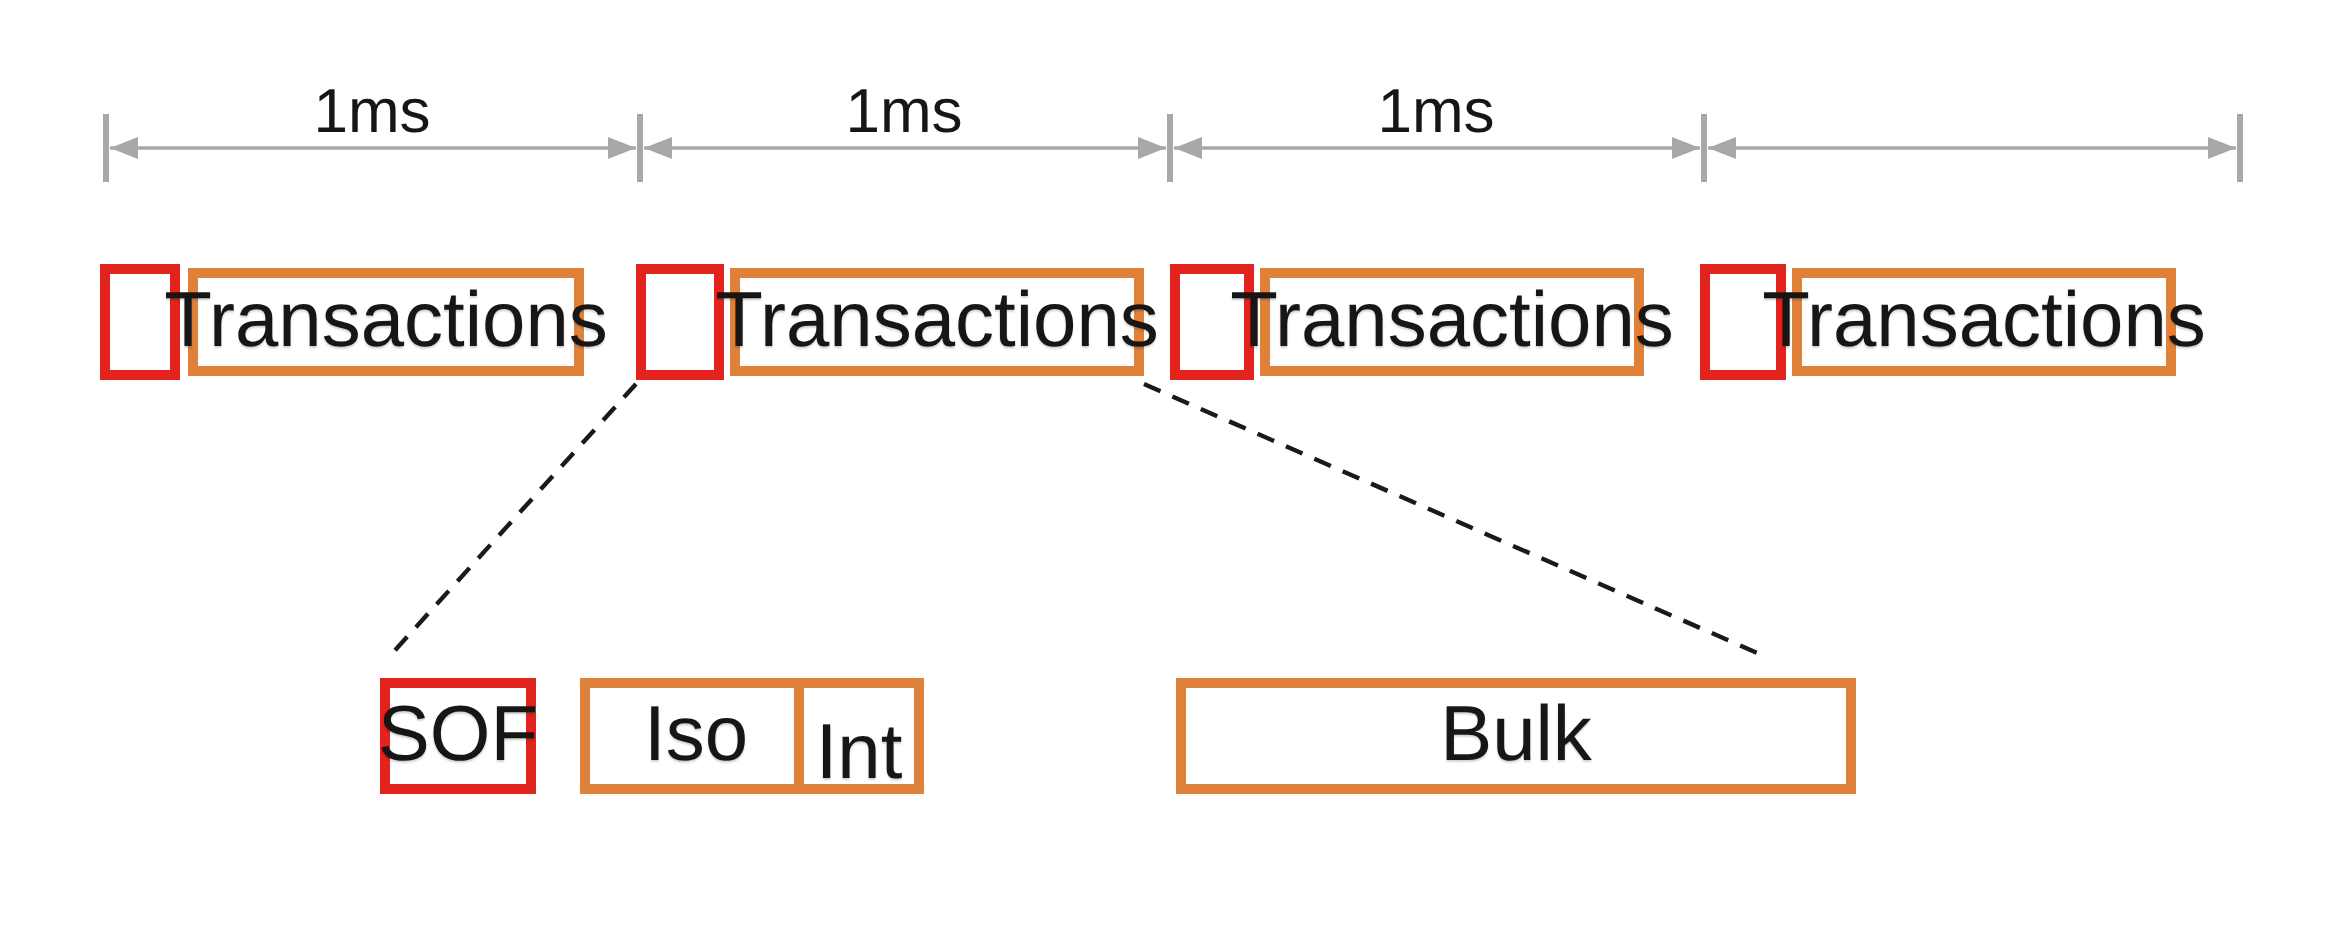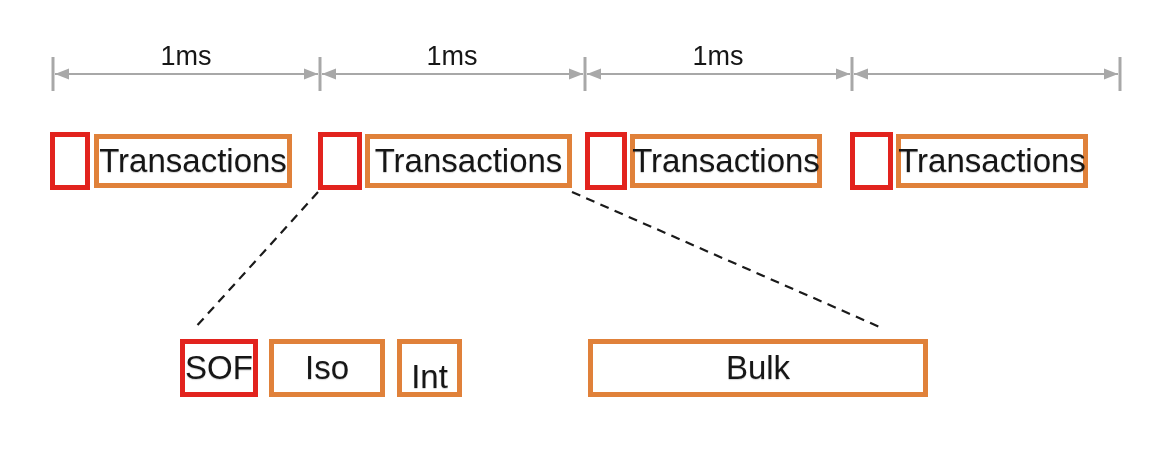--- a/index.html
+++ b/index.html
@@ -18,32 +18,32 @@
     color:var(--text);
   }
   .stage{position:relative;width:1176px;height:468px;}
   .underlay{position:absolute;left:0;top:0;}
   .dim-tick{stroke:var(--dimension-line);stroke-width:3;}
   .dim-line{stroke:var(--dimension-line);stroke-width:1.8;}
   .dim-arrow{fill:var(--dimension-line);}
   .callout-line{stroke:var(--dash-line);stroke-width:2.2;stroke-dasharray:9 6.5;}
   .dim-label{
     position:absolute;top:40px;transform:translateX(-50%);
-    font-size:27px;line-height:32px;color:var(--text);white-space:nowrap;
+    font-size:31px;line-height:32px;color:var(--text);white-space:nowrap;
   }
   .box{
     position:absolute;box-sizing:border-box;background:#fff;
     display:flex;align-items:center;justify-content:center;
   }
   .sof-box{border:5px solid var(--sof-border);top:132px;height:58px;}
   .tx-box{border:5px solid var(--frame-border);top:134px;height:54px;}
   .seg-box{border:5px solid var(--frame-border);top:339px;height:58px;}
   .seg-box.sof{border-color:var(--sof-border);}
   .box-label{
-    font-size:33px;line-height:30px;color:var(--text);white-space:nowrap;
+    font-size:39px;line-height:30px;color:var(--text);white-space:nowrap;
     text-shadow:0 1px 1px rgba(0,0,0,0.18);
   }
 </style>
 </head>
 <body>
 
 <div class="stage">
 
   <svg class="underlay" width="1176" height="468" viewBox="0 0 1176 468">
 
@@ -99,24 +99,24 @@
   <div class="box sof-box" style="left:585px;width:42px;"></div>
   <div class="box tx-box" style="left:630px;width:192px;">
     <span class="box-label">Transactions</span>
   </div>
 
   <div class="box sof-box" style="left:850px;width:43px;"></div>
   <div class="box tx-box" style="left:896px;width:192px;">
     <span class="box-label">Transactions</span>
   </div>
 
-  <div class="box seg-box sof" style="left:180px;width:78px;">
+  <div class="box seg-box sof" style="left:190px;width:78px;">
     <span class="box-label">SOF</span>
   </div>
-  <div class="box seg-box" style="left:269px;width:116px;">
+  <div class="box seg-box" style="left:290px;width:116px;">
     <span class="box-label">Iso</span>
   </div>
   <div class="box seg-box" style="left:397px;width:65px;align-items:flex-end;">
     <span class="box-label">Int</span>
   </div>
   <div class="box seg-box" style="left:588px;width:340px;">
     <span class="box-label">Bulk</span>
   </div>
 
 </div>

